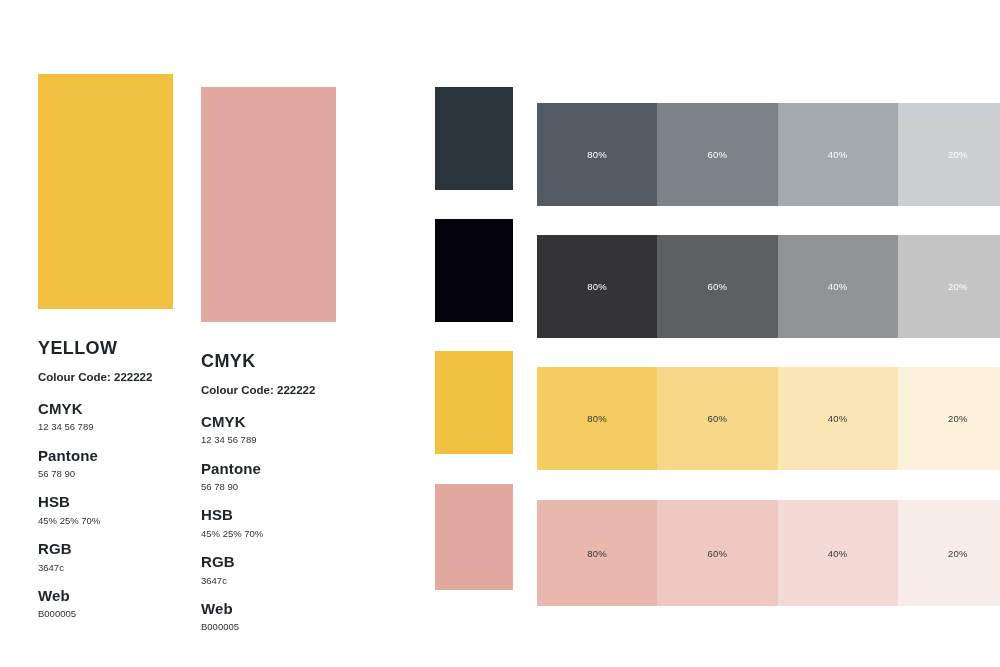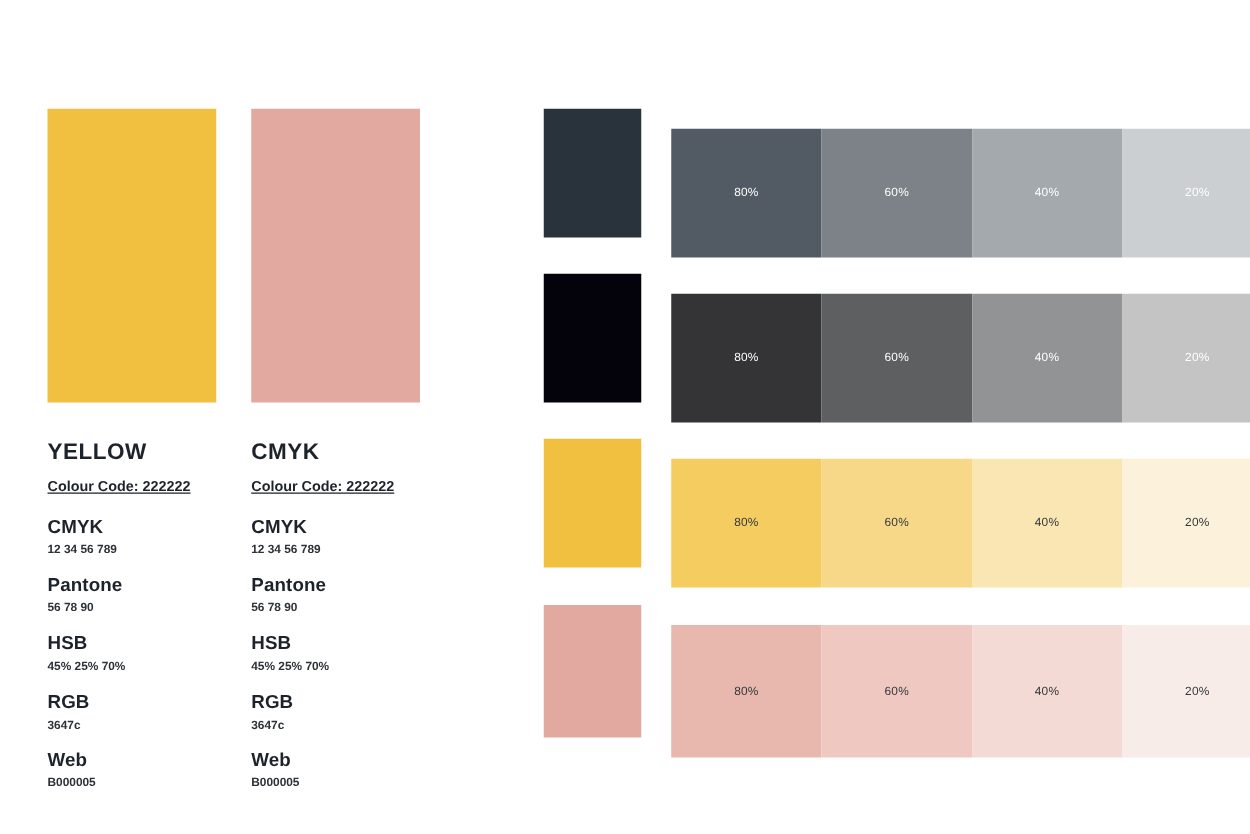--- a/index.html
+++ b/index.html
@@ -7,21 +7,21 @@
   html, body {
     width:1000px; height:667px;
     background:#ffffff;
     font-family:"Liberation Sans", sans-serif;
     overflow:hidden;
   }
   .page { position:relative; width:1000px; height:667px; background:#ffffff; }
 
   
   .primary-card { position:absolute; width:135px; }
-  #card-yellow { left:38px; top:87px; }
+  #card-yellow { left:38px; top:74px; }
   #card-pink   { left:201px; top:87px; }
 
   .primary-chip {
     width:135px; height:235px;
     display:block;
   }
   .primary-name {
     margin-top:30px;
     font-size:18px;
     font-weight:bold;
@@ -29,34 +29,33 @@
     color:#1d232b;
     line-height:1;
   }
   .primary-code {
     margin-top:14px;
     font-size:11.5px;
     font-weight:bold;
     color:#1d232b;
     line-height:1.2;
     white-space:nowrap;
-    text-decoration:underline;
   }
   .spec-list { margin-top:13px; }
   .spec-row { margin-bottom:10px; }
   .spec-label {
     font-size:15px;
     font-weight:bold;
     color:#1d232b;
     line-height:1.5;
     letter-spacing:0.1px;
   }
   .spec-value {
     font-size:9.5px;
-    font-weight:bold;
+    font-weight:normal;
     color:#2d3238;
     line-height:1.5;
     white-space:nowrap;
   }
 
   
   .ramp-row { position:absolute; left:435px; }
   .ramp-base {
     position:absolute; left:0; top:0;
     width:78px;

